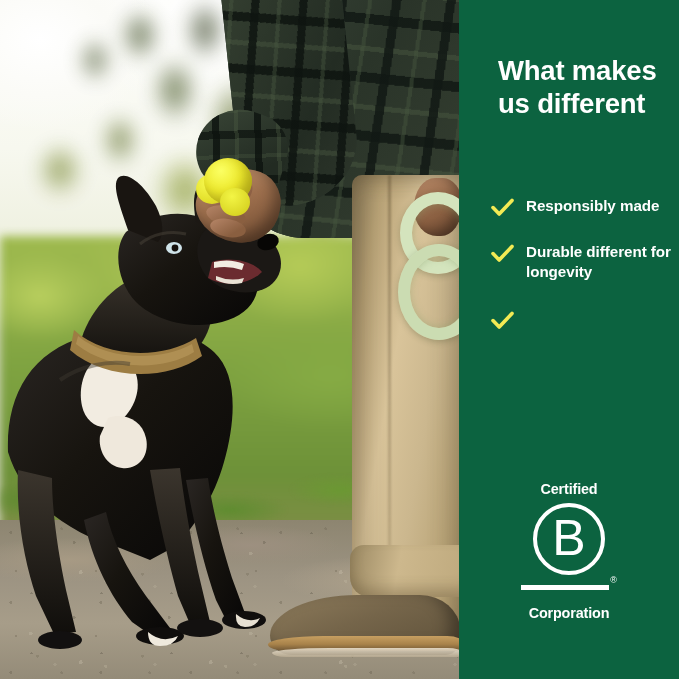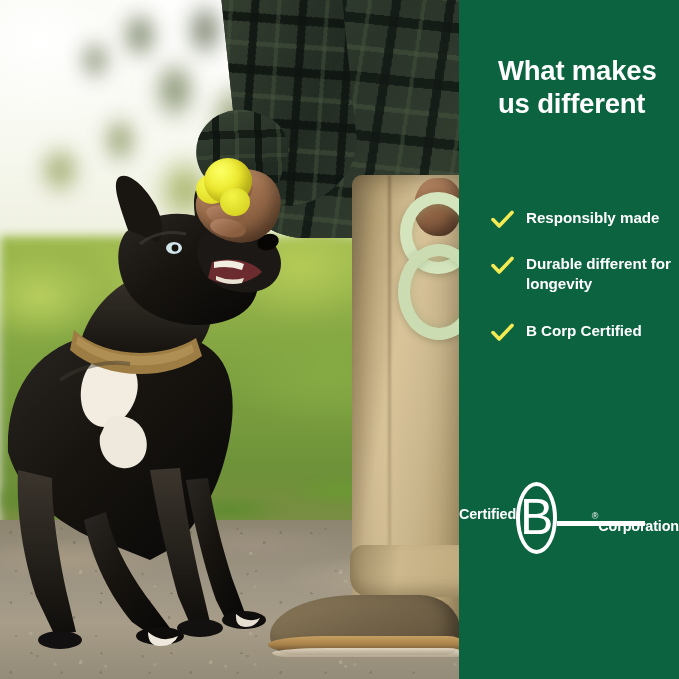--- a/index.html
+++ b/index.html
@@ -247,42 +247,42 @@
   }
   .heading{
     position:absolute;left:39px;top:54px;width:175px;
     color:#ffffff;
     font-weight:700;
     font-size:27.5px;
     line-height:1.2;
     letter-spacing:-.2px;
   }
   .bullets{
-    position:absolute;left:32px;top:208px;width:185px;
+    position:absolute;left:32px;top:196px;width:185px;
   }
   .bullet{
     position:relative;
     margin-bottom:26px;
     padding-left:35px;
     color:#ffffff;
     font-size:15.2px;
     line-height:1.33;
     font-weight:700;
     letter-spacing:-.05px;
   }
   .bullet:last-child{margin-bottom:0;}
   .check{
     position:absolute;left:0;top:1px;width:23px;height:20px;
   }
   .check svg{display:block;width:23px;height:20px;}
 
   
   .bcorp{
     position:absolute;left:0;top:482px;width:220px;
-    display:flex;align-items:center;
+    display:flex;flex-direction:column;align-items:center;
     color:#ffffff;
   }
   .bcorp-top{
     font-size:14.4px;font-weight:700;letter-spacing:-.15px;line-height:1;
     margin-bottom:7px;
   }
   .bcorp-circle{
     width:72px;height:72px;border-radius:50%;
     border:4.5px solid #ffffff;
     display:flex;align-items:center;justify-content:center;
@@ -439,21 +439,20 @@
         </span>
         <span>Durable different for longevity</span>
       </div>
 
       <div class="bullet">
         <span class="check">
           <svg viewBox="0 0 23 20" aria-hidden="true">
             <path d="M2 10.6 L8.2 17 L21 3.4" fill="none" stroke="#F3EA54" stroke-width="3.6" stroke-linecap="round" stroke-linejoin="round"></path>
           </svg>
         </span>
-        <span>B Corp Certified</span>
       </div>
 
     </div>
 
     <div class="bcorp">
       <div class="bcorp-top">Certified</div>
       <div class="bcorp-circle">
         <span class="bcorp-b">B</span>
       </div>
       <div class="bcorp-rule-wrap">

